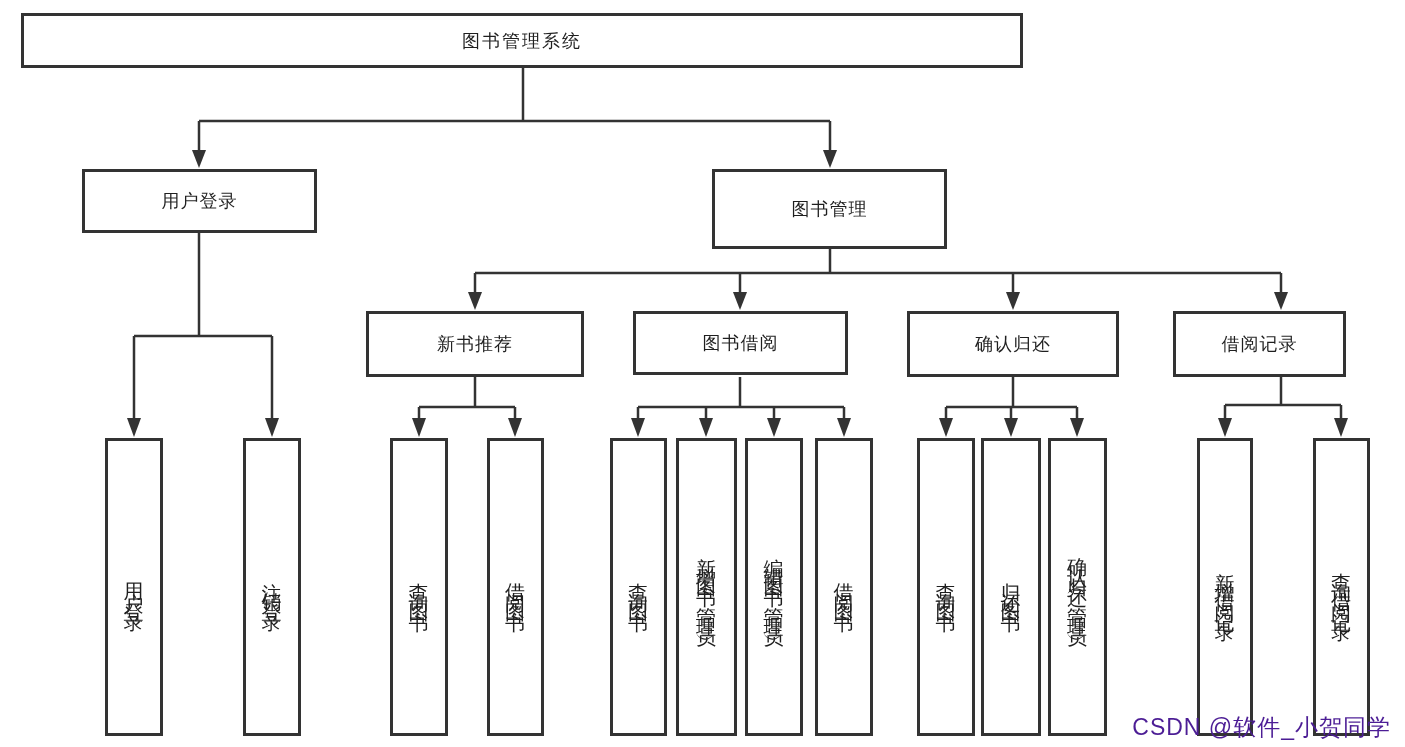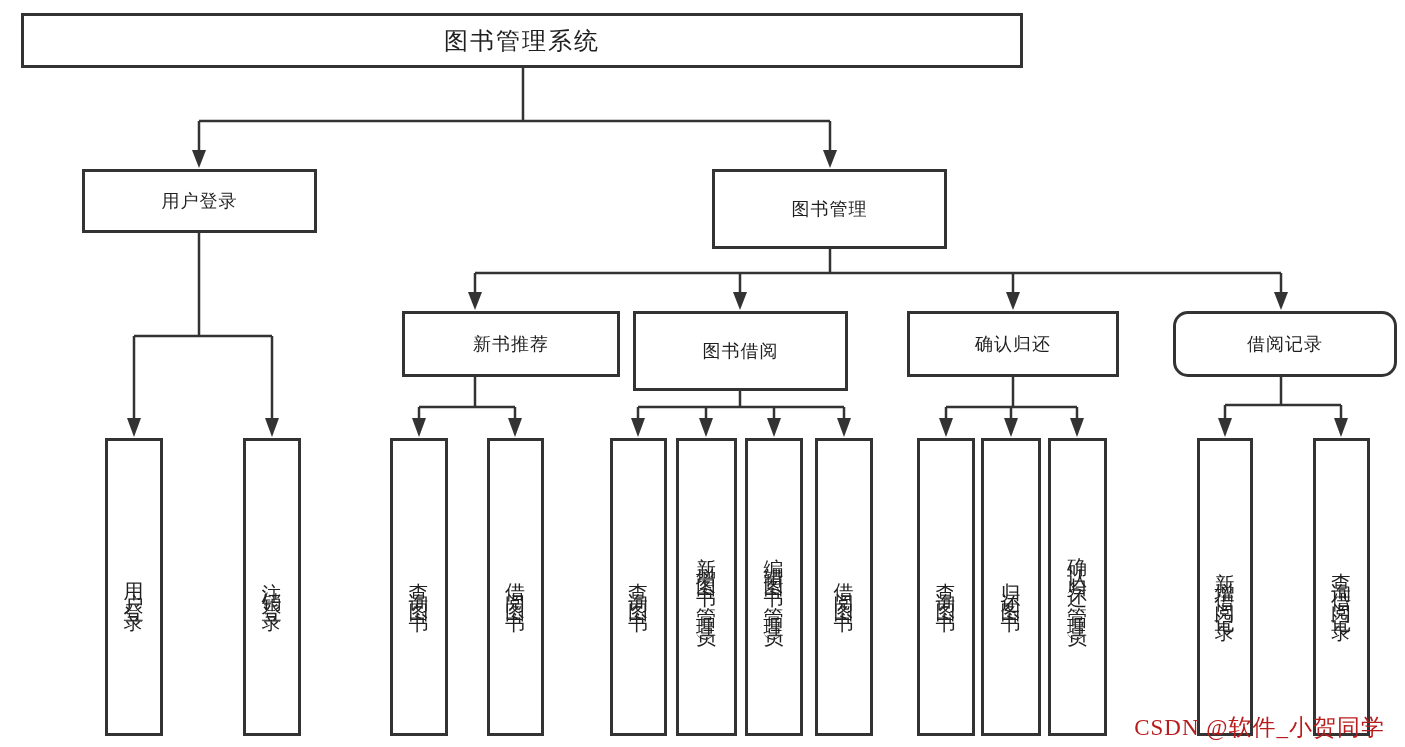--- a/index.html
+++ b/index.html
@@ -14,46 +14,45 @@
   .node{
     position:absolute;
     box-sizing:border-box;
     background:#ffffff;
     border:3px solid #333333;
     display:flex;align-items:center;justify-content:center;
     color:#1f1f1f;
     z-index:2;
   }
   .node.lvl{font-size:18px;letter-spacing:1px;}
-  .node.root{font-size:24px;letter-spacing:2px;}
+  .node.root{font-size:18px;letter-spacing:2px;}
   .leaf{
     position:absolute;
     box-sizing:border-box;
     background:#ffffff;
     border:3px solid #333333;
     display:flex;align-items:center;justify-content:center;
     z-index:2;
   }
   .leaf span{
     writing-mode:vertical-rl;
     text-orientation:mixed;
     font-size:20px;
     letter-spacing:10px;
     color:#1f1f1f;
     line-height:1.1;
     white-space:nowrap;
   }
   .watermark{
     position:absolute;
-    right:20px;bottom:4px;
+    right:14px;bottom:4px;
     font-size:23px;
-    color:#b91c1c;
+    color:#4c1d95;
     z-index:3;
     letter-spacing:1px;
-    font-family:Liberation Serif, serif;
   }
 </style>
 </head>
 <body>
 
 <div id="stage">
 
   <svg class="connectors" width="1405" height="747" viewBox="0 0 1405 747">
     <g stroke="#333333" stroke-width="2.5" fill="none">
 
@@ -118,24 +117,24 @@
       <polygon points="1218,418 1232,418 1225,437"></polygon>
       <polygon points="1334,418 1348,418 1341,437"></polygon>
     </g>
   </svg>
 
   <div class="node root" style="left:21px;top:13px;width:1002px;height:55px;">图书管理系统</div>
 
   <div class="node lvl" style="left:82px;top:169px;width:235px;height:64px;">用户登录</div>
   <div class="node lvl" style="left:712px;top:169px;width:235px;height:80px;">图书管理</div>
 
-  <div class="node lvl" style="left:366px;top:311px;width:218px;height:66px;margin-left:36px;">新书推荐</div>
-  <div class="node lvl" style="left:633px;top:311px;width:215px;height:80px;">图书借阅</div>
+  <div class="node lvl" style="left:366px;top:311px;width:218px;height:66px;">新书推荐</div>
+  <div class="node lvl" style="left:633px;top:311px;width:215px;height:64px;">图书借阅</div>
   <div class="node lvl" style="left:907px;top:311px;width:212px;height:66px;">确认归还</div>
-  <div class="node lvl" style="left:1173px;top:311px;width:224px;height:66px;border-radius:15px;">借阅记录</div>
+  <div class="node lvl" style="left:1173px;top:311px;width:173px;height:66px;">借阅记录</div>
 
   <div class="leaf" style="left:105px;top:438px;width:58px;height:298px;">
     <span>用户登录</span>
     </div>
   <div class="leaf" style="left:243px;top:438px;width:58px;height:298px;">
     <span>注销登录</span>
     </div>
 
   <div class="leaf" style="left:390px;top:438px;width:58px;height:298px;">
     <span>查询图书</span>

